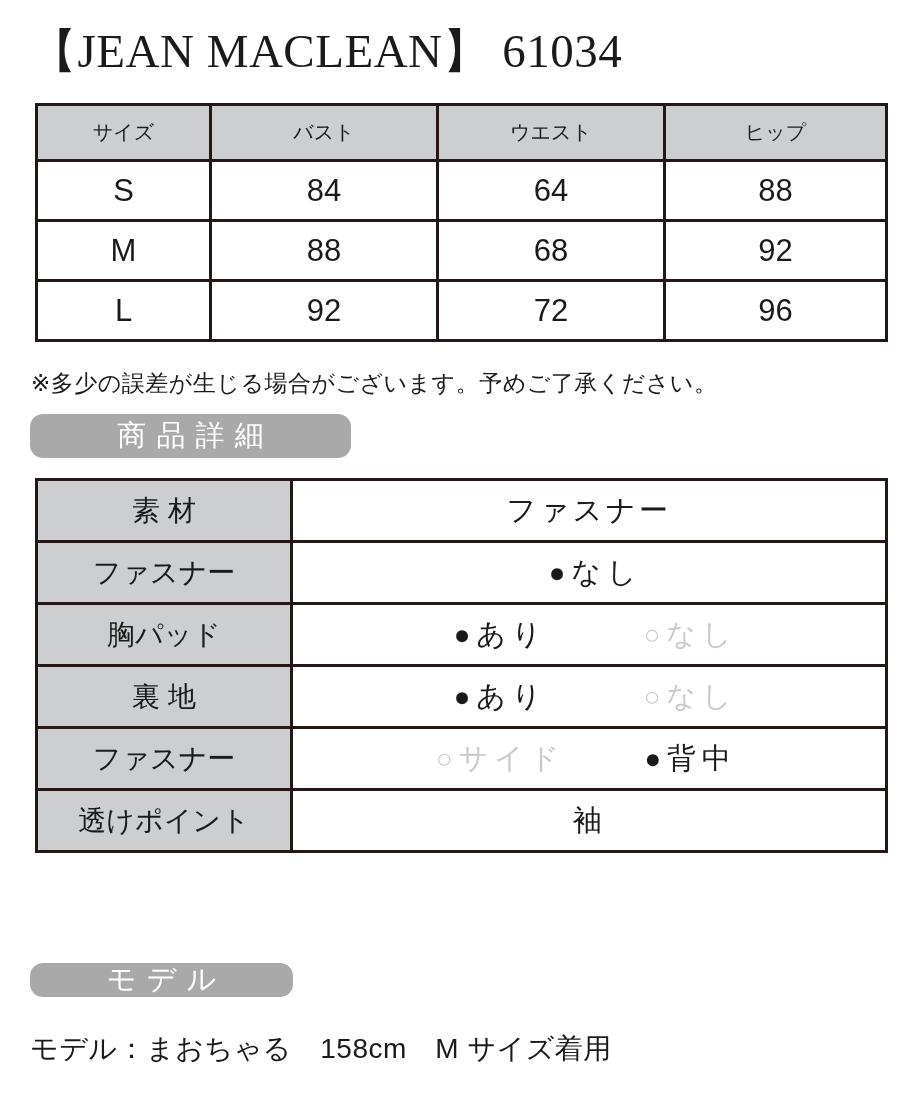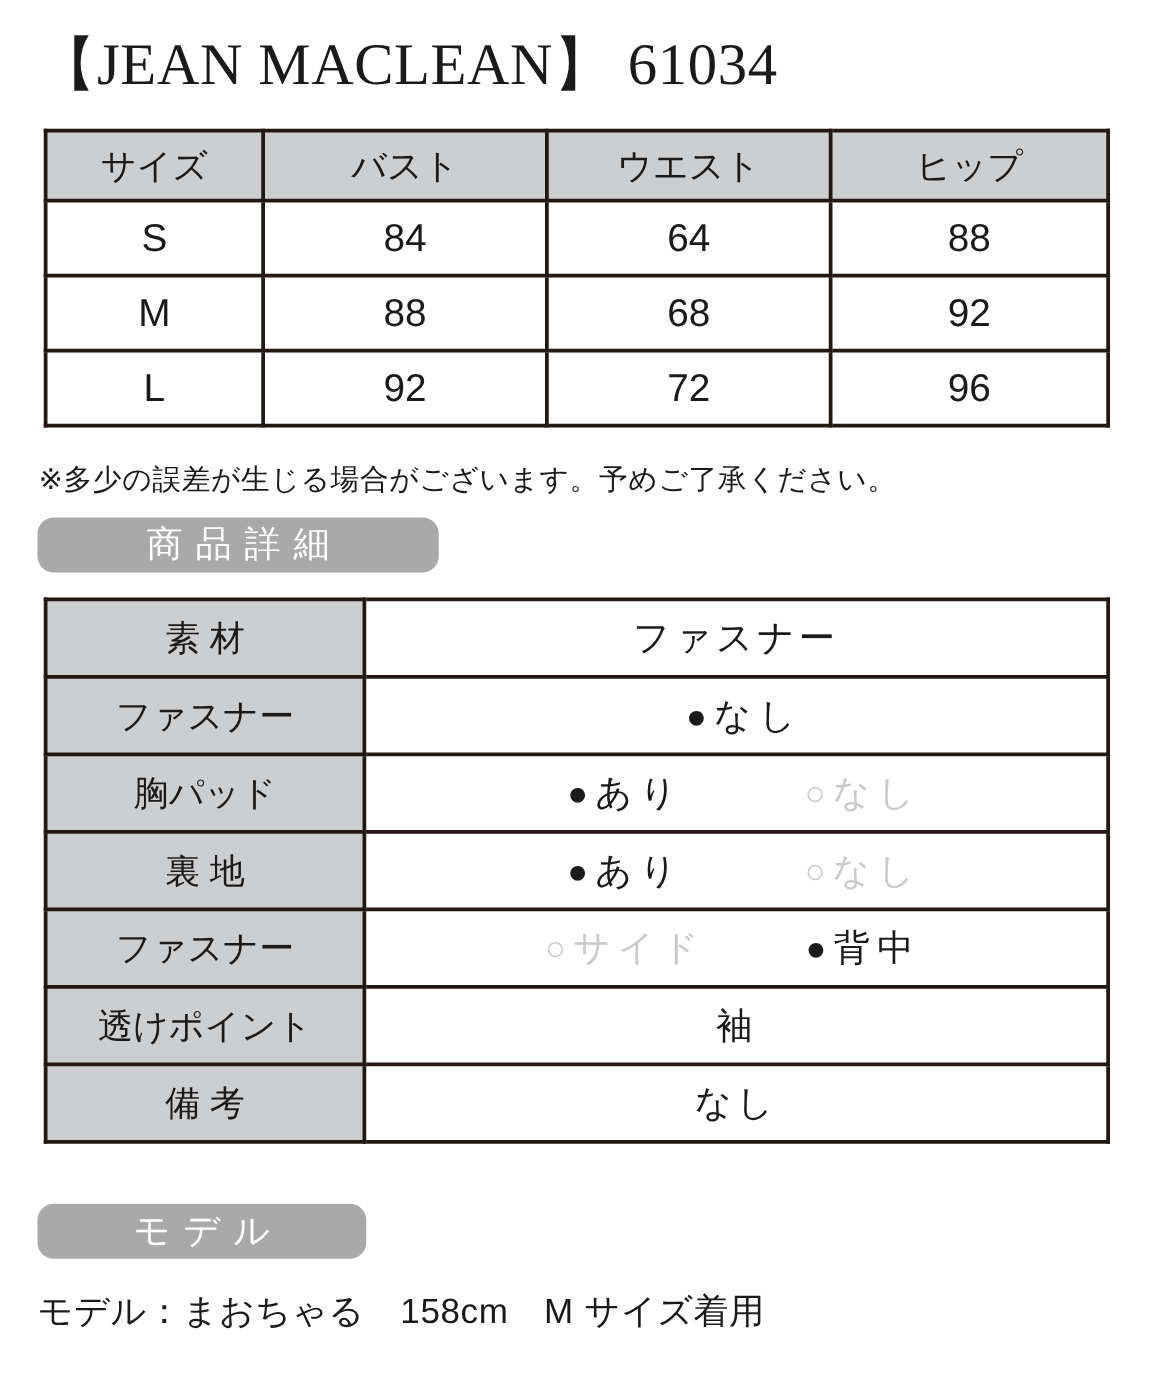--- a/index.html
+++ b/index.html
@@ -28,41 +28,41 @@
 
   table{ border-collapse:collapse; table-layout:fixed; }
   th,td{ border:3px solid var(--border); }
 
   .size-table{
     position:absolute; left:35px; top:103px; width:850px;
     text-align:center;
   }
   .size-table th{
     background:var(--header-bg);
-    font-size:28px; font-weight:500; height:56px;
+    font-size:20px; font-weight:500; height:56px;
   }
   .size-table td{
     font-size:31px; font-weight:500; height:60px; background:#fff;
   }
 
   .note{
     position:absolute; left:31px; top:368px;
     font-size:23px; letter-spacing:0.5px; white-space:nowrap;
   }
 
   .badge{
     position:absolute; left:30px;
     background:var(--badge-bg); color:#ffffff;
     border-radius:13px;
     display:flex; align-items:center; justify-content:center;
     font-size:29px; letter-spacing:0.35em; text-indent:0.35em;
     white-space:nowrap;
   }
   .badge.product{ top:414px; width:321px; height:44px; }
-  .badge.model{ top:963px; width:263px; height:44px; }
+  .badge.model{ top:963px; width:263px; height:34px; }
 
   .details-table{
     position:absolute; left:35px; top:478px; width:850px;
   }
   .details-table th{
     background:var(--header-bg);
     width:255px; height:62px;
     font-size:28px; font-weight:500; text-align:center;
   }
   .details-table td{
@@ -170,22 +170,18 @@
         <div class="opts">
           <span class="opt unselected"><span class="marker">○</span><span>サイド</span></span>
           <span class="opt selected"><span class="marker">●</span><span>背中</span></span>
         </div>
       </td>
     </tr>
     <tr>
       <th>透けポイント</th>
       <td>袖</td>
     </tr>
-    <tr>
-      <th>備 考</th>
-      <td>なし</td>
-    </tr>
   </tbody>
 </table>
 
 <div class="badge model">モデル</div>
 
 <p class="model-info">モデル：まおちゃる　158cm　M サイズ着用</p>
 
 </body></html>

